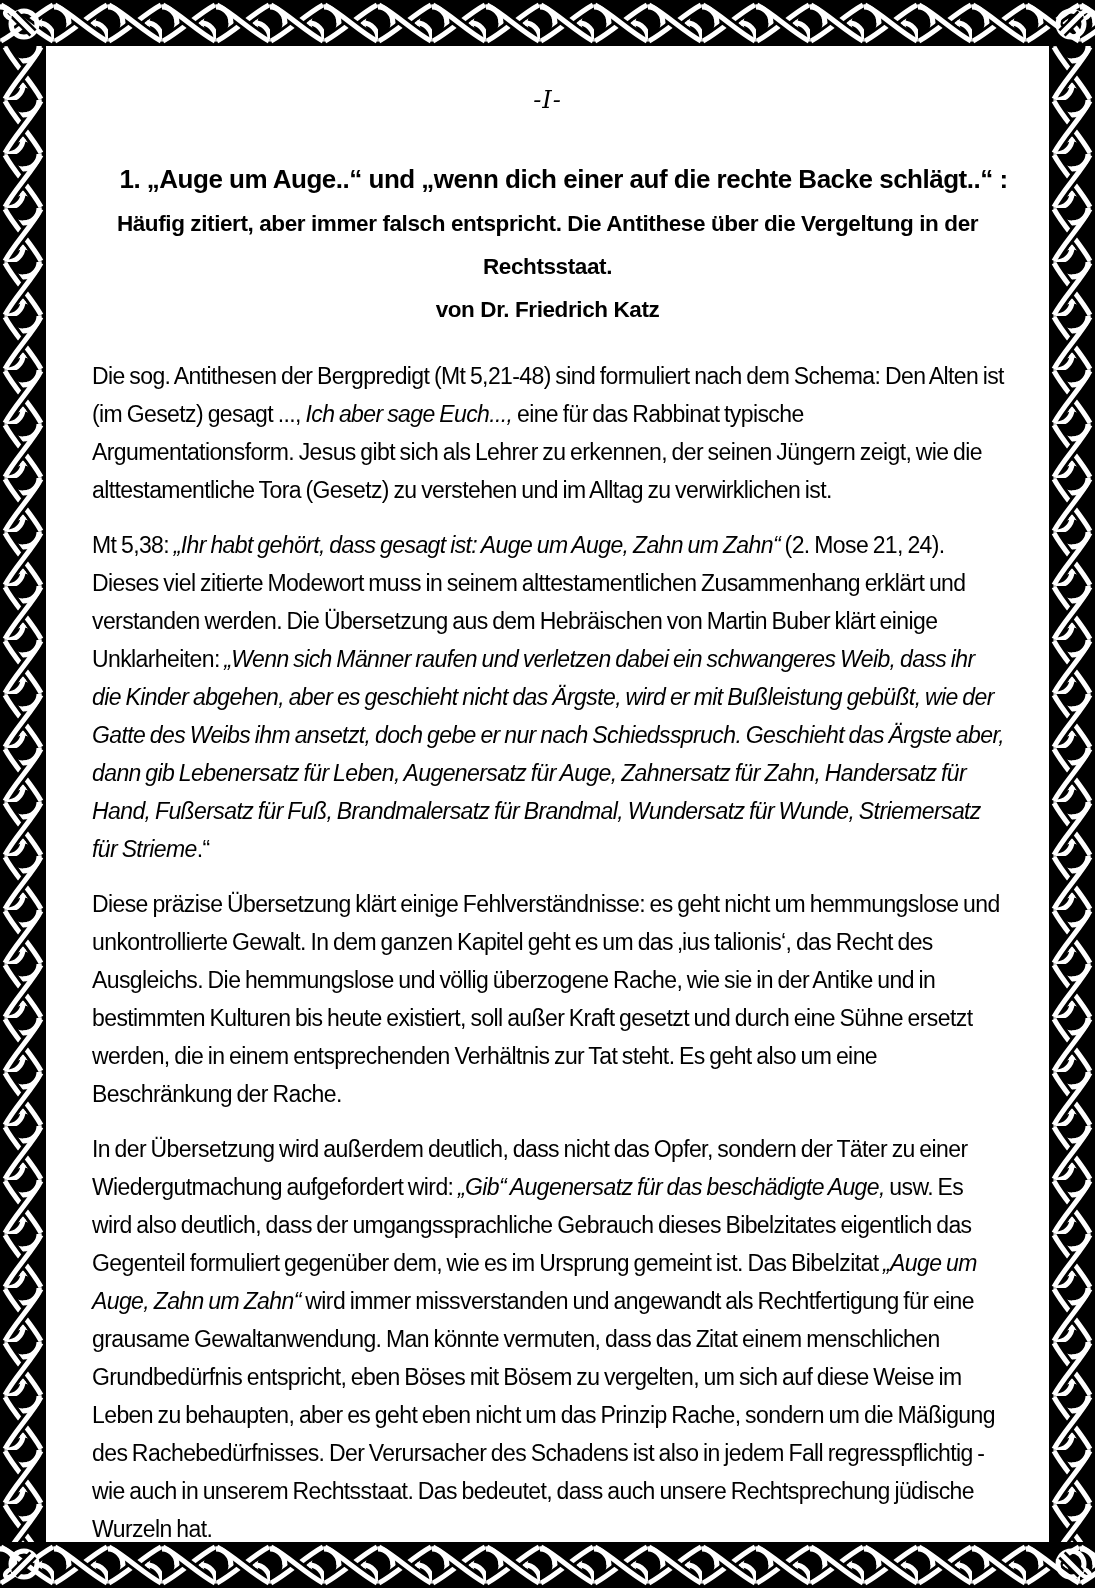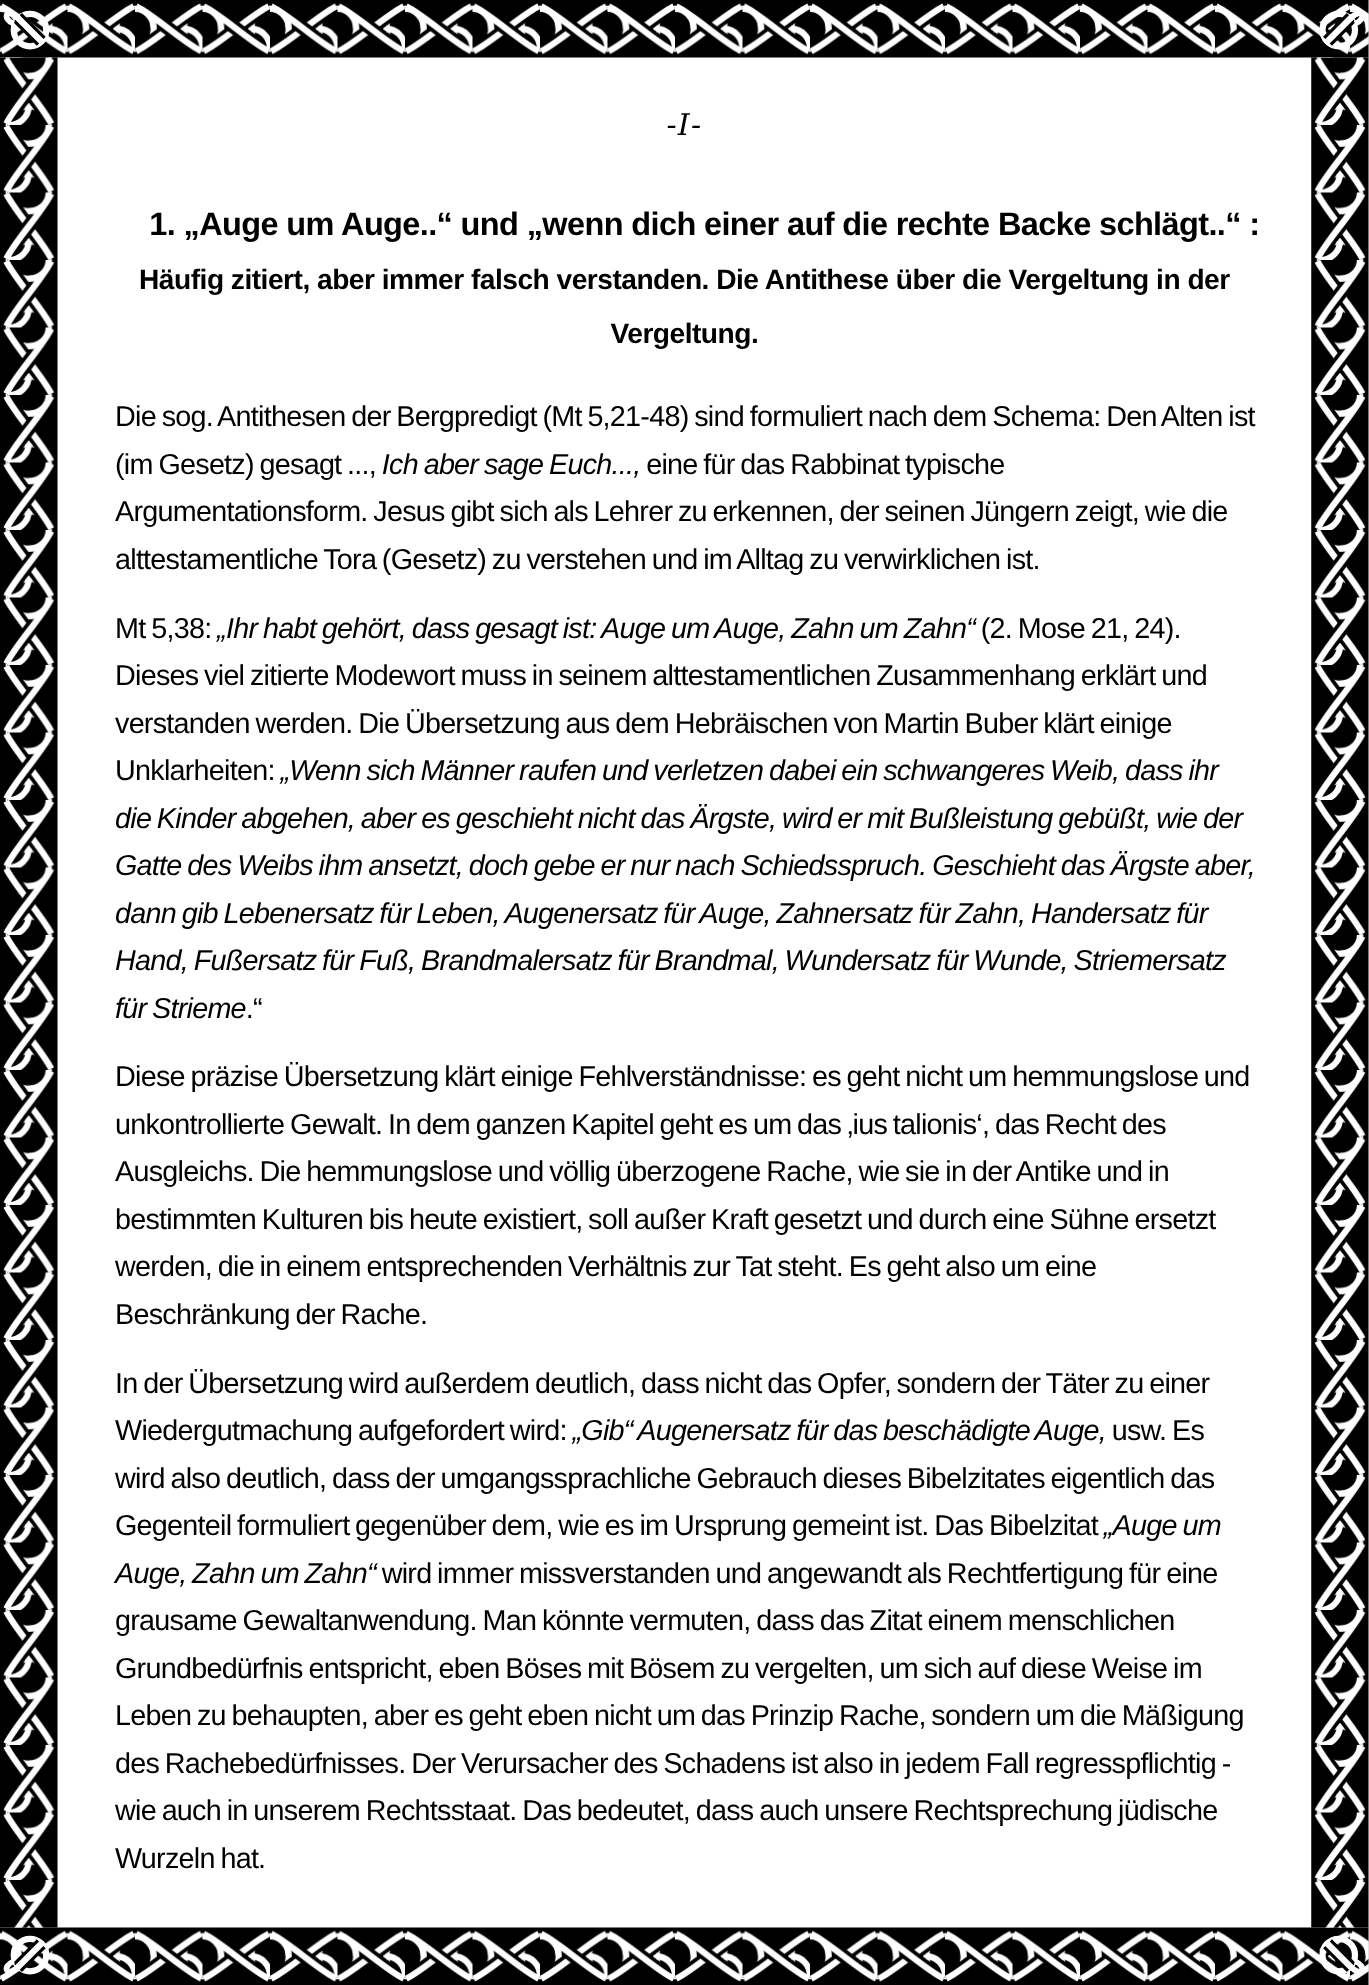--- a/index.html
+++ b/index.html
@@ -110,23 +110,24 @@
     <use href="#cornerKnot" transform="translate(1095,0) scale(-1,1)"></use>
     <use href="#cornerKnot" transform="translate(0,1588) scale(1,-1)"></use>
     <use href="#cornerKnot" transform="translate(1095,1588) scale(-1,-1)"></use>
   </svg>
 
   <div class="content">
     <div class="pagenum">-I-</div>
 
     <h1 class="title">1. „Auge um Auge..“ und „wenn dich einer auf die rechte Backe schlägt..“ :</h1>
 
-    <div class="subtitle-line">Häufig zitiert, aber immer falsch verstanden. Die Antithese über die Vergeltung in der</div>
-    <div class="subtitle-line">Vergeltung.</div>
+    <div class="subtitle-line">Häufig zitiert, aber immer falsch entspricht. Die Antithese über die Vergeltung in der</div>
+    <div class="subtitle-line">Rechtsstaat.</div>
 
+    <div class="author">von Dr. Friedrich Katz</div>
 
     <div class="body-text">
         <p><span>Die sog. Antithesen der Bergpredigt (Mt 5,21-48) sind formuliert nach dem Schema: Den Alten ist (im Gesetz) gesagt ..., </span><span class="it">Ich aber sage Euch...,</span><span> eine für das Rabbinat typische Argumentationsform. Jesus gibt sich als Lehrer zu erkennen, der seinen Jüngern zeigt, wie die alttestamentliche Tora (Gesetz) zu verstehen und im Alltag zu verwirklichen ist.</span></p>
         <p><span>Mt 5,38: </span><span class="it">„Ihr habt gehört, dass gesagt ist: Auge um Auge, Zahn um Zahn“</span><span> (2. Mose 21, 24). Dieses viel zitierte Modewort muss in seinem alttestamentlichen Zusammenhang erklärt und verstanden werden. Die Übersetzung aus dem Hebräischen von Martin Buber klärt einige Unklarheiten: </span><span class="it">„Wenn sich Männer raufen und verletzen dabei ein schwangeres Weib, dass ihr die Kinder abgehen, aber es geschieht nicht das Ärgste, wird er mit Bußleistung gebüßt, wie der Gatte des Weibs ihm ansetzt, doch gebe er nur nach Schiedsspruch. Geschieht das Ärgste aber, dann gib Lebenersatz für Leben, Augenersatz für Auge, Zahnersatz für Zahn, Handersatz für Hand, Fußersatz für Fuß, Brandmalersatz für Brandmal, Wundersatz für Wunde, Striemersatz für Strieme</span><span>.“</span></p>
         <p><span>Diese präzise Übersetzung klärt einige Fehlverständnisse: es geht nicht um hemmungslose und unkontrollierte Gewalt. In dem ganzen Kapitel geht es um das ‚ius talionis‘, das Recht des Ausgleichs. Die hemmungslose und völlig überzogene Rache, wie sie in der Antike und in bestimmten Kulturen bis heute existiert, soll außer Kraft gesetzt und durch eine Sühne ersetzt werden, die in einem entsprechenden Verhältnis zur Tat steht. Es geht also um eine Beschränkung der Rache.</span></p>
         <p><span>In der Übersetzung wird außerdem deutlich, dass nicht das Opfer, sondern der Täter zu einer Wiedergutmachung aufgefordert wird: </span><span class="it">„Gib“ Augenersatz für das beschädigte Auge,</span><span> usw. Es wird also deutlich, dass der umgangssprachliche Gebrauch dieses Bibelzitates eigentlich das Gegenteil formuliert gegenüber dem, wie es im Ursprung gemeint ist. Das Bibelzitat </span><span class="it">„Auge um Auge, Zahn um Zahn“</span><span> wird immer missverstanden und angewandt als Rechtfertigung für eine grausame Gewaltanwendung. Man könnte vermuten, dass das Zitat einem menschlichen Grundbedürfnis entspricht, eben Böses mit Bösem zu vergelten, um sich auf diese Weise im Leben zu behaupten, aber es geht eben nicht um das Prinzip Rache, sondern um die Mäßigung des Rachebedürfnisses. Der Verursacher des Schadens ist also in jedem Fall regresspflichtig -wie auch in unserem Rechtsstaat. Das bedeutet, dass auch unsere Rechtsprechung jüdische Wurzeln hat.</span></p>
       </div>
   </div>
 </div>
 

